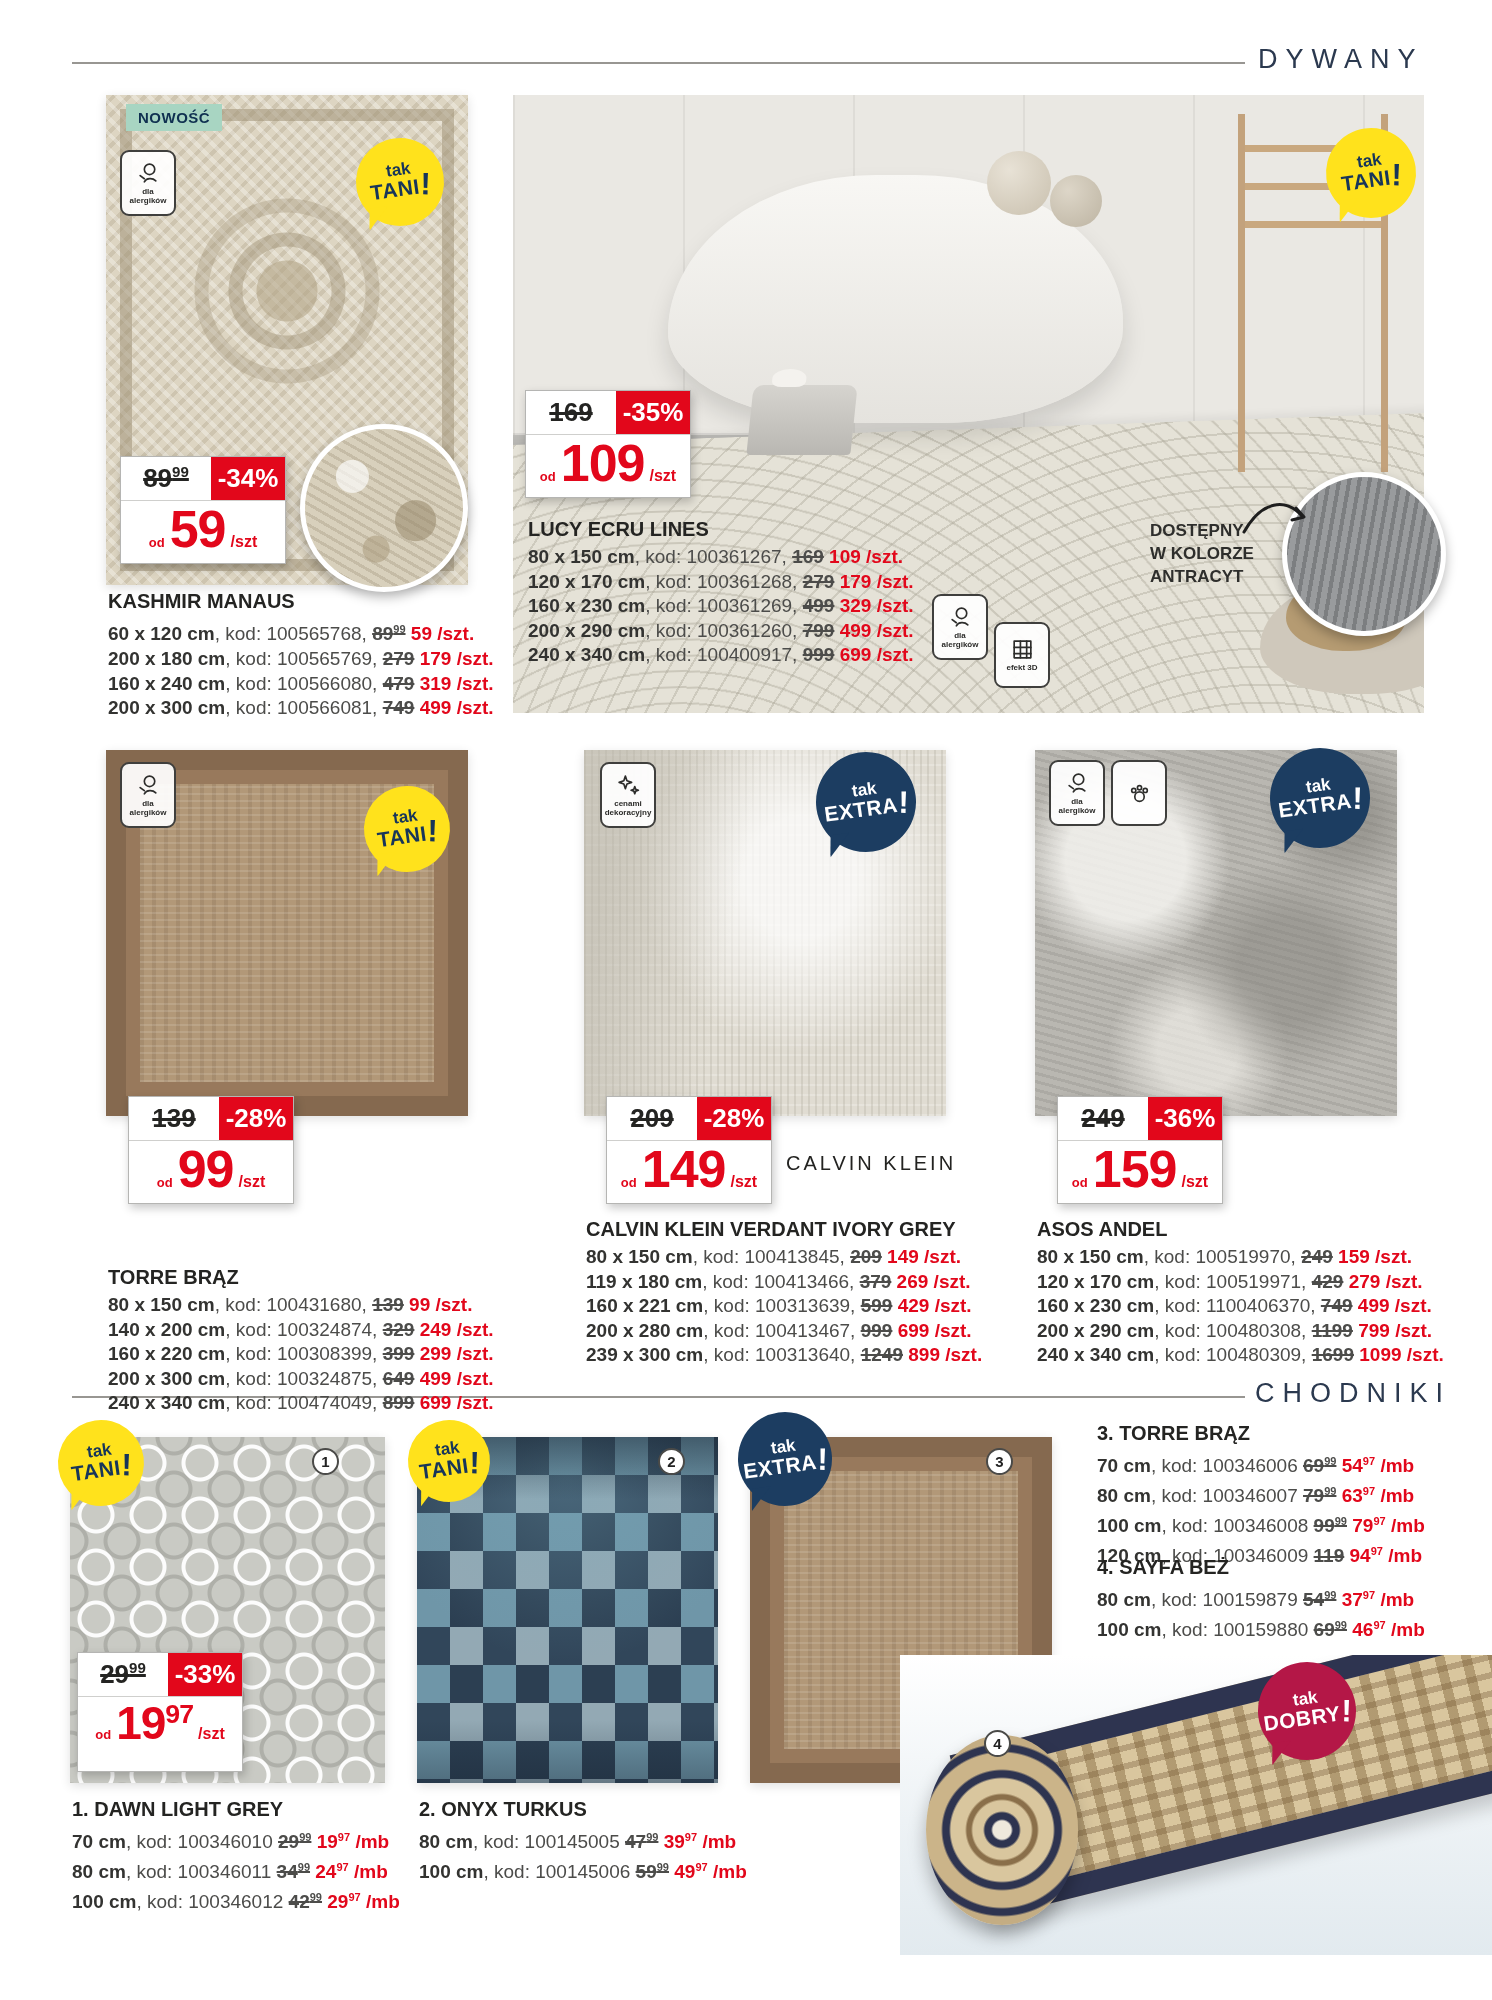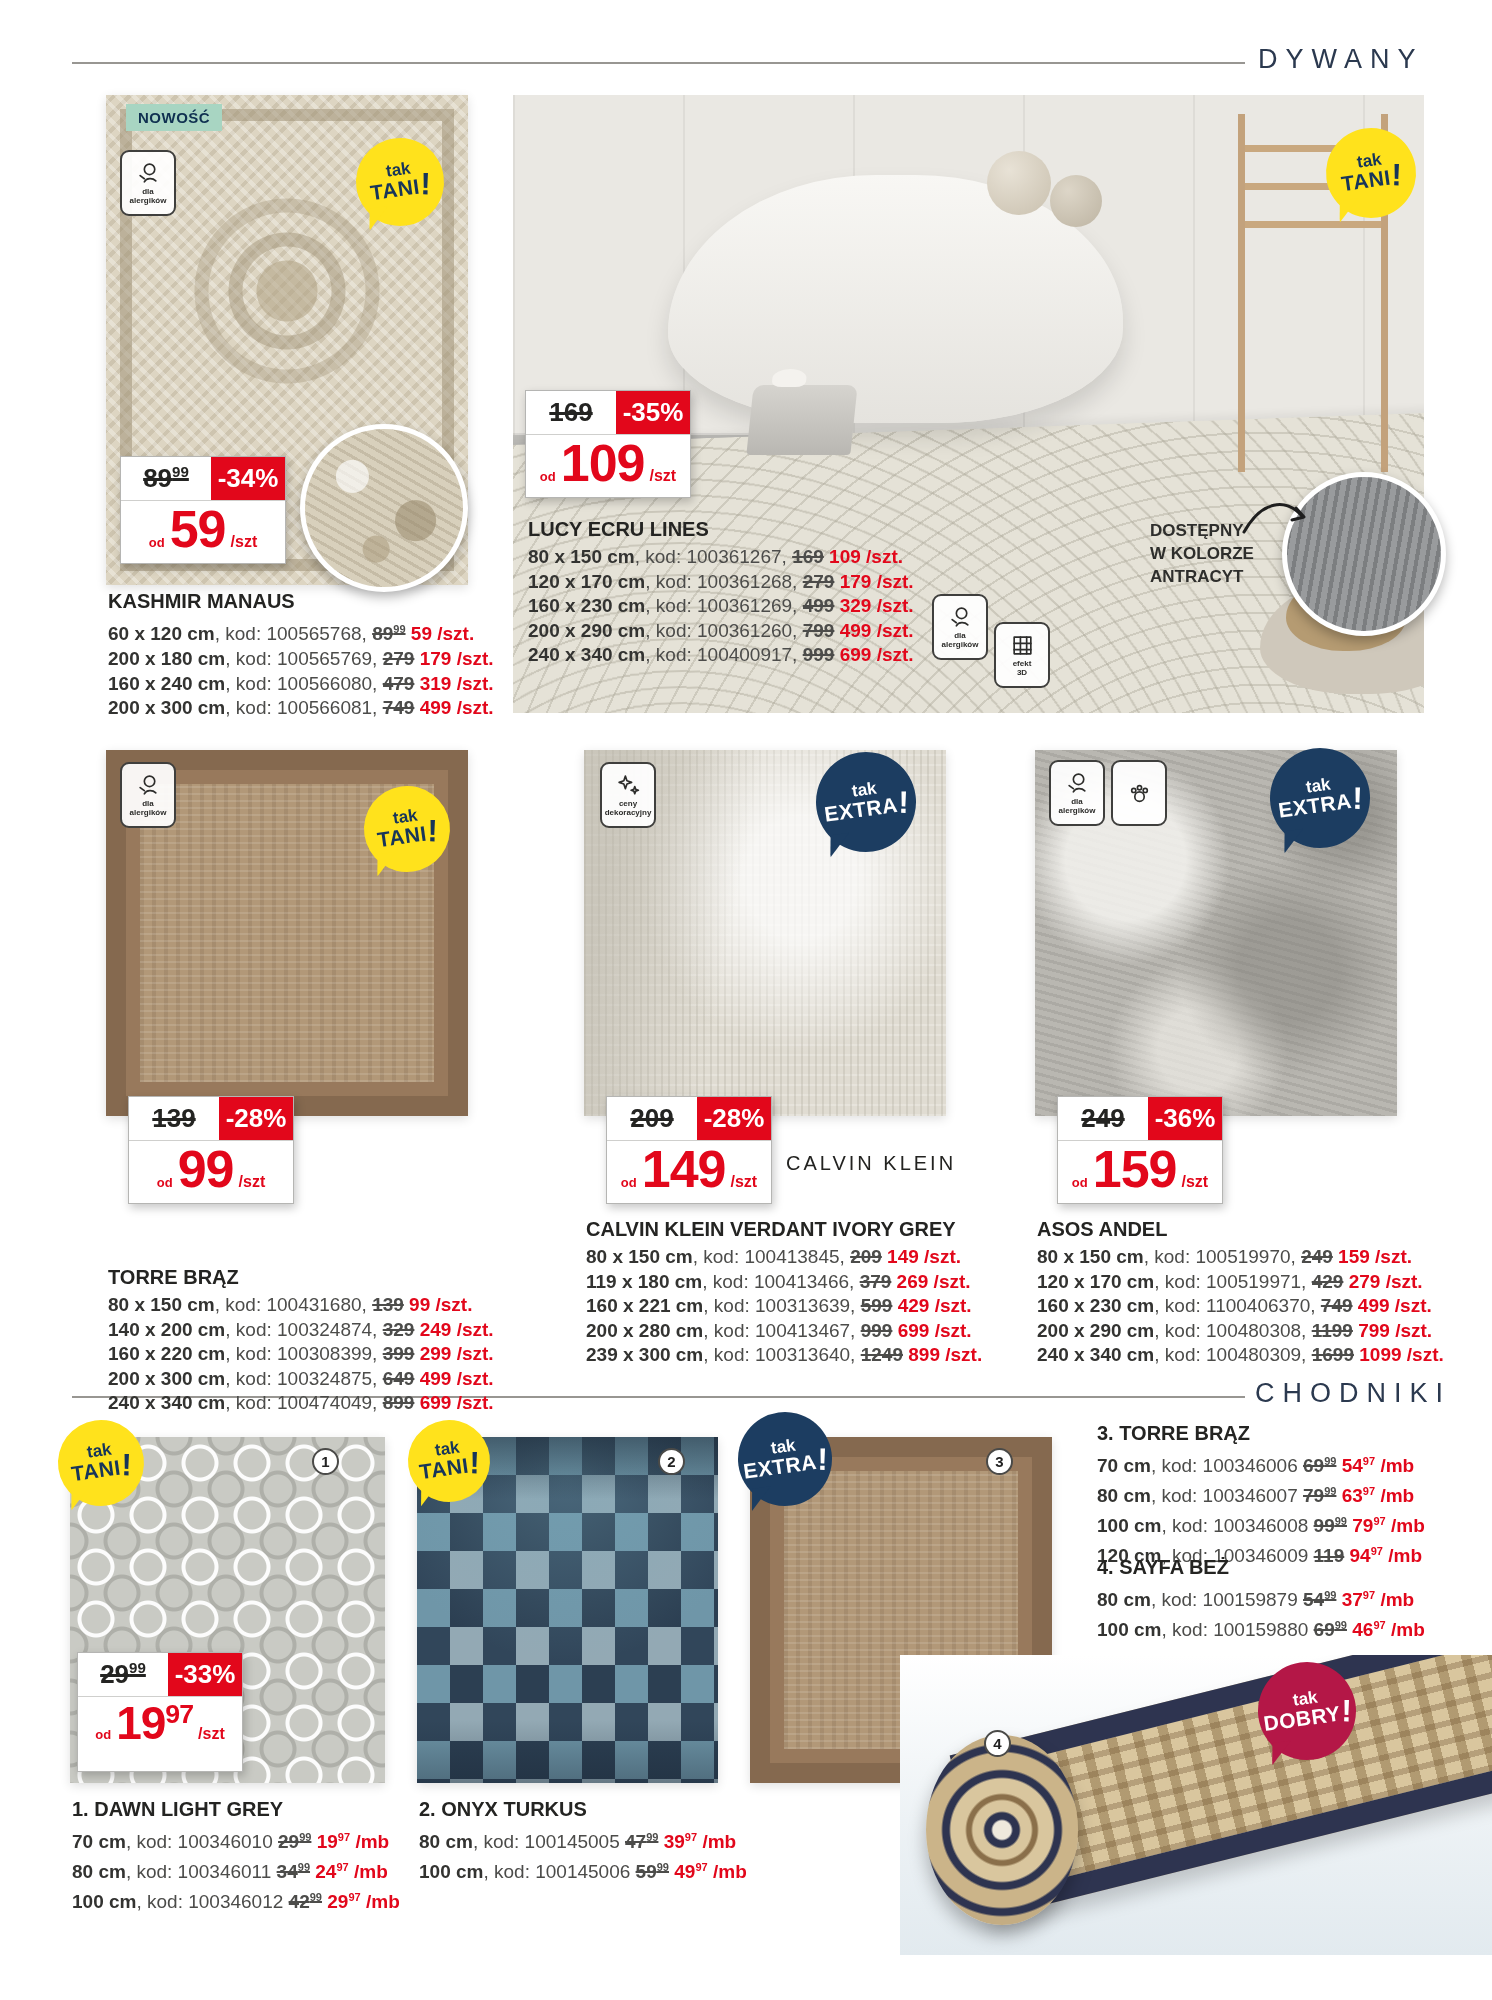--- a/index.html
+++ b/index.html
@@ -83,21 +83,21 @@
   .bubble .b-top{font-size:17px;font-weight:700;}
   .bubble .b-main{font-size:21px;font-weight:800;letter-spacing:.5px;display:flex;align-items:flex-start;}
   .bubble .b-bang{font-size:31px;font-weight:800;margin-left:1px;margin-top:-6px;transform:rotate(9deg);}
   .bubble.yellow{background:var(--yellow);color:#17355a;}
   .bubble.navy{background:var(--navy);color:#fff;}
   .bubble.crimson{background:var(--crimson);color:#fff;}
 
   .nowosc{position:absolute;background:#a8d5c2;color:#0f3050;font-weight:700;font-size:15px;padding:5px 12px;letter-spacing:.5px;z-index:7;}
 
   
-  .ibox{position:absolute;width:56px;height:66px;background:rgba(255,255,255,.93);border:2px solid #3f3f3d;border-radius:9px;display:flex;flex-direction:column;align-items:center;justify-content:center;gap:2px;z-index:6;padding:3px 14px;}
+  .ibox{position:absolute;width:56px;height:66px;background:rgba(255,255,255,.93);border:2px solid #3f3f3d;border-radius:9px;display:flex;flex-direction:column;align-items:center;justify-content:center;gap:2px;z-index:6;padding:3px 8px;}
   .ibox svg{width:27px;height:25px;stroke:#2d2d2b;fill:none;stroke-width:1.6;stroke-linecap:round;stroke-linejoin:round;}
   .ibox .cap{font-size:8px;color:#2c2c2a;text-align:center;line-height:1.1;font-weight:600;}
 
   .num{position:absolute;width:27px;height:27px;border-radius:50%;background:#fff;border:2px solid #4a4a48;display:flex;align-items:center;justify-content:center;font-weight:700;font-size:15px;color:#222;z-index:7;}
 
   
   .pbox{position:absolute;width:166px;background:#fff;border:1px solid #b5b5b3;box-shadow:2px 4px 9px rgba(0,0,0,.22);z-index:8;}
   .pbox-top{display:flex;height:44px;align-items:stretch;border-bottom:1px solid #cfcfcd;}
   .pbox-old{flex:1;display:flex;align-items:center;justify-content:center;font-size:26px;font-weight:800;color:#242422;}
   .pbox-old s{text-decoration-thickness:3px;}
@@ -287,21 +287,21 @@
       <div class="plist-row"><span class="row-size">160 x 220 cm</span><span class="row-meta">, kod: 100308399, </span><s class="row-old">399</s><span class="row-new">&nbsp;299</span><span class="row-new">&nbsp;/szt.</span></div>
       <div class="plist-row"><span class="row-size">200 x 300 cm</span><span class="row-meta">, kod: 100324875, </span><s class="row-old">649</s><span class="row-new">&nbsp;499</span><span class="row-new">&nbsp;/szt.</span></div>
       <div class="plist-row"><span class="row-size">240 x 340 cm</span><span class="row-meta">, kod: 100474049, </span><s class="row-old">899</s><span class="row-new">&nbsp;699</span><span class="row-new">&nbsp;/szt.</span></div>
     </div>
 
   <div class="rug rug-calvin" style="left:584px;top:750px;width:362px;height:366px;"></div>
   <div class="ibox" style="left:600px;top:762px;">
     <svg viewBox="0 0 24 24">
         <path d="M9 3l1.5 4.5L15 9l-4.5 1.5L9 15l-1.5-4.5L3 9l4.5-1.5zM18 13l.9 2.6 2.6.9-2.6.9-.9 2.6-.9-2.6-2.6-.9 2.6-.9z"></path>
       </svg>
-    <span class="cap">ceny dekoracyjny</span>
+    <span class="cap">cenami dekoracyjny</span>
   </div>
   <div class="bubble navy" style="left:816px;top:752px;width:100px;height:100px;">
     <span class="b-top">tak</span>
     <span class="b-main">
         <span>EXTRA</span>
         <span class="b-bang">!</span>
       </span>
   </div>
   <div class="pbox" style="left:606px;top:1096px;">
       <div class="pbox-top">

